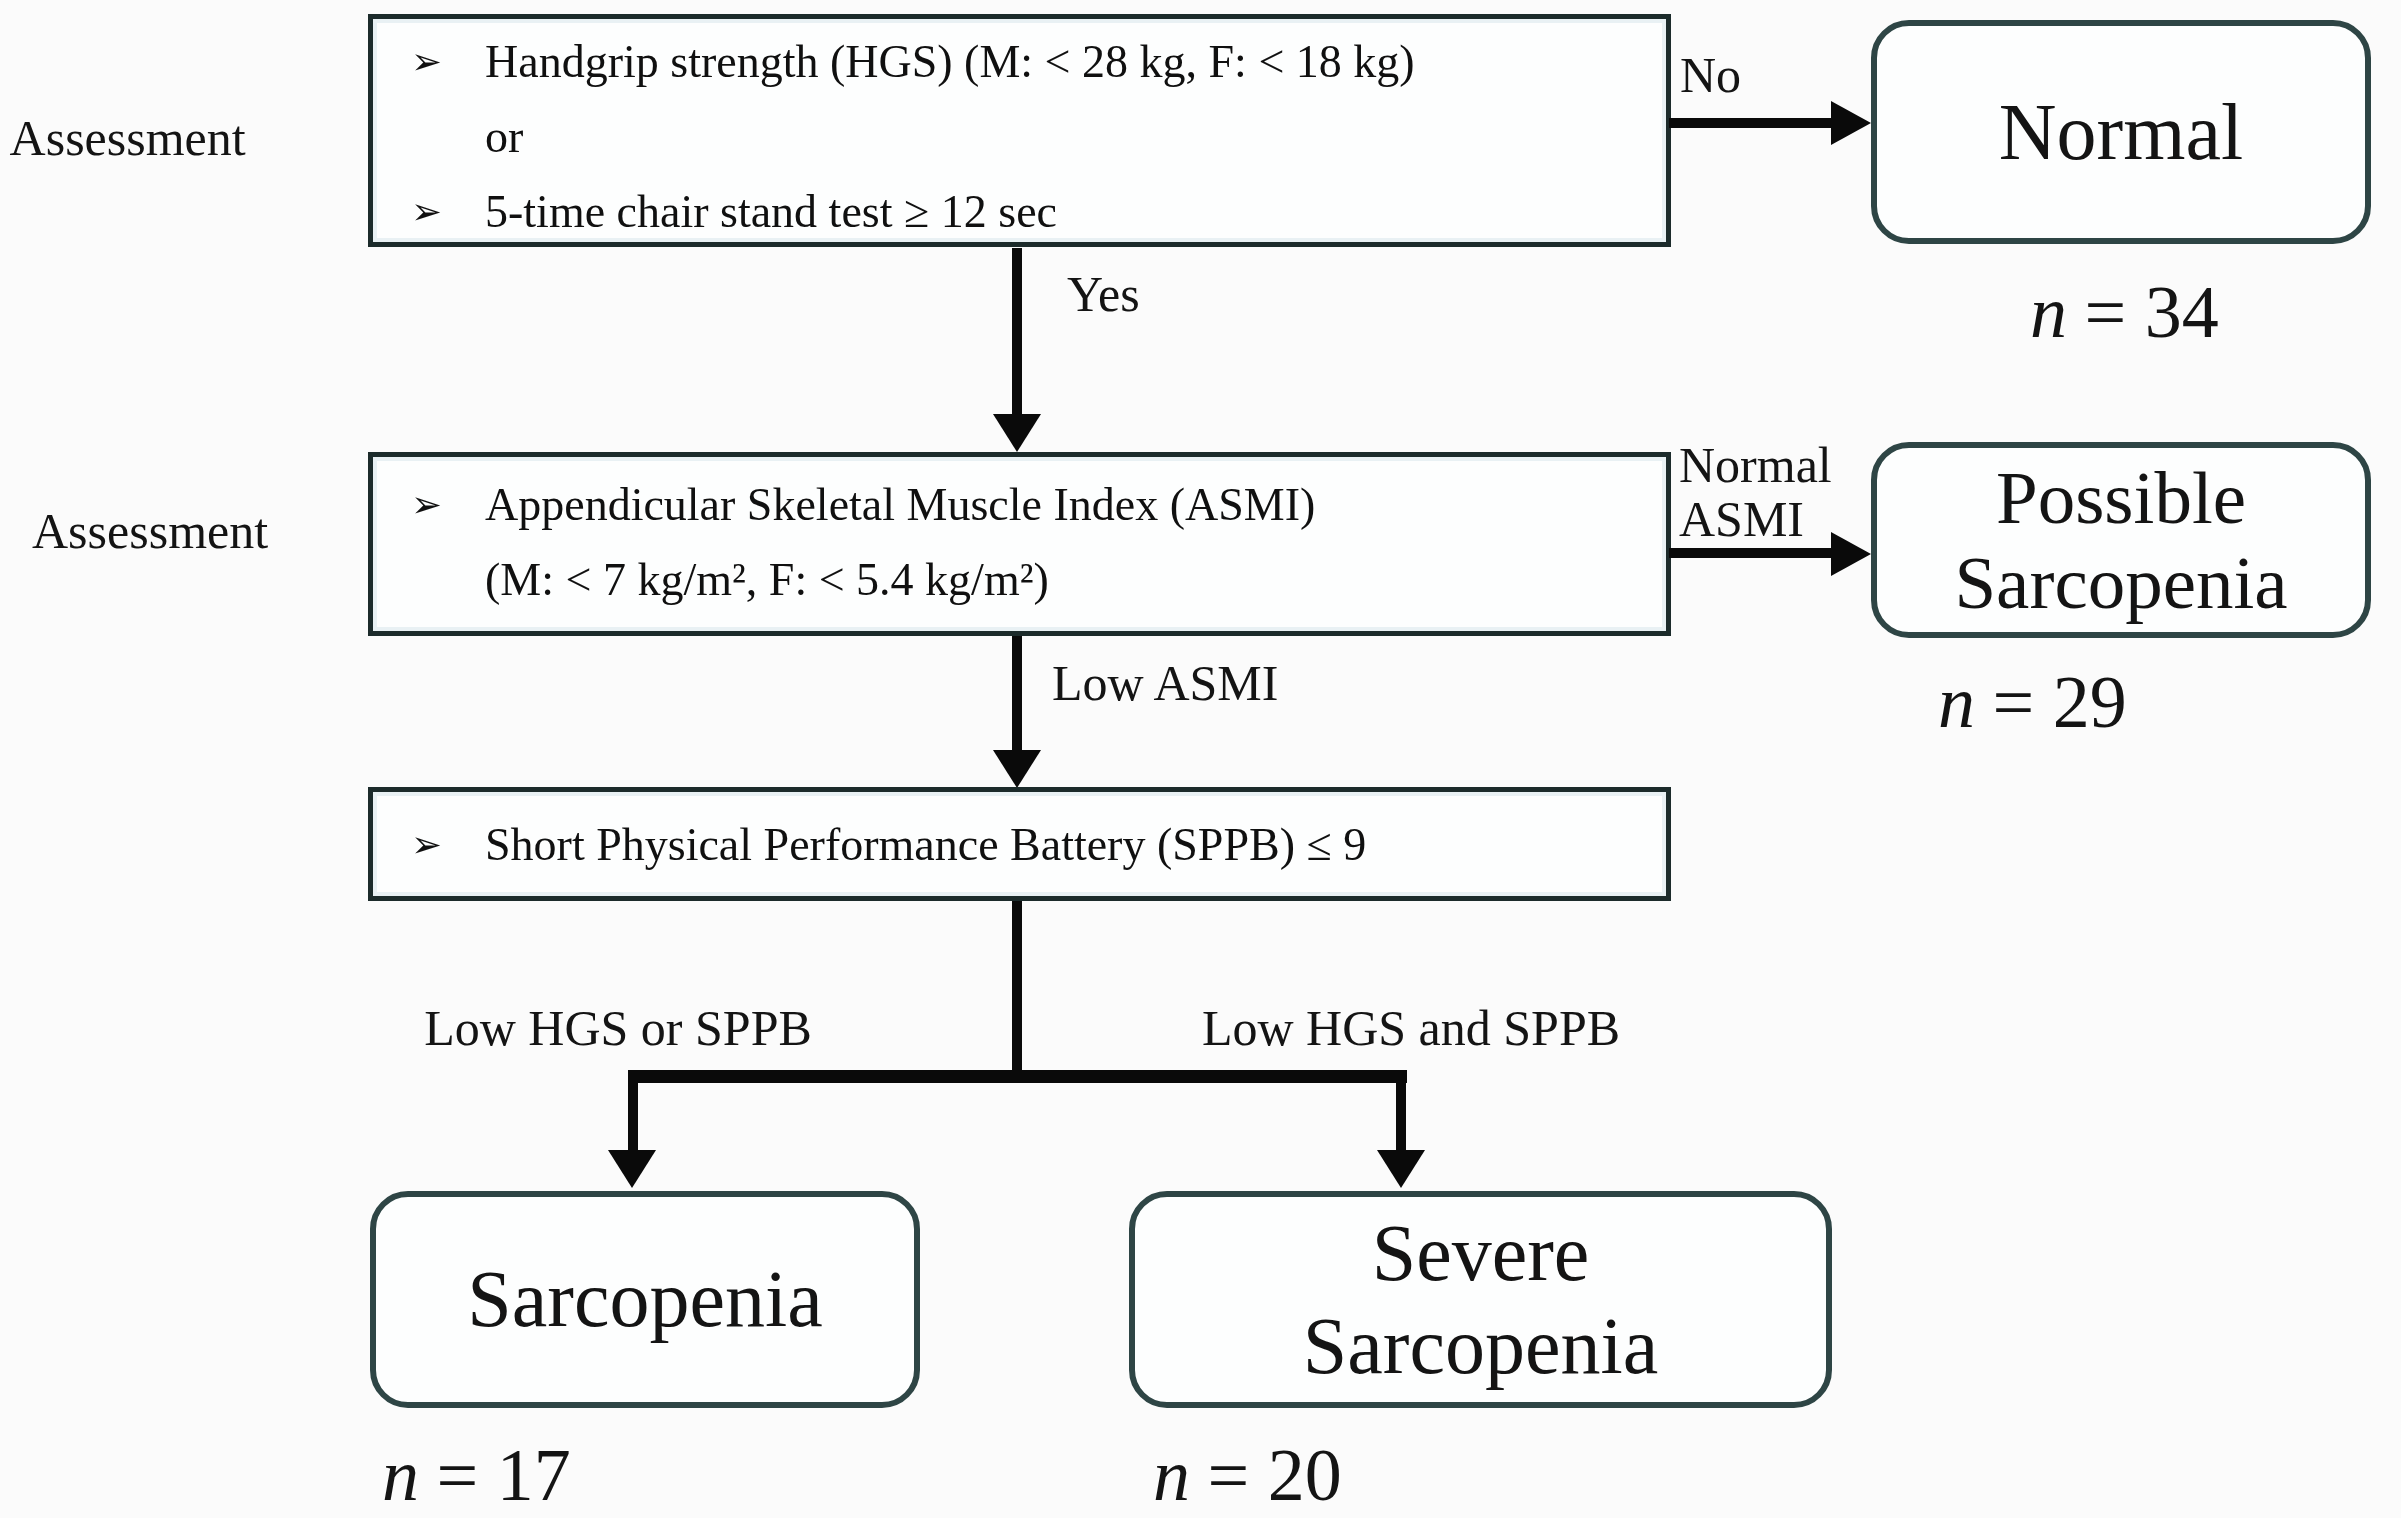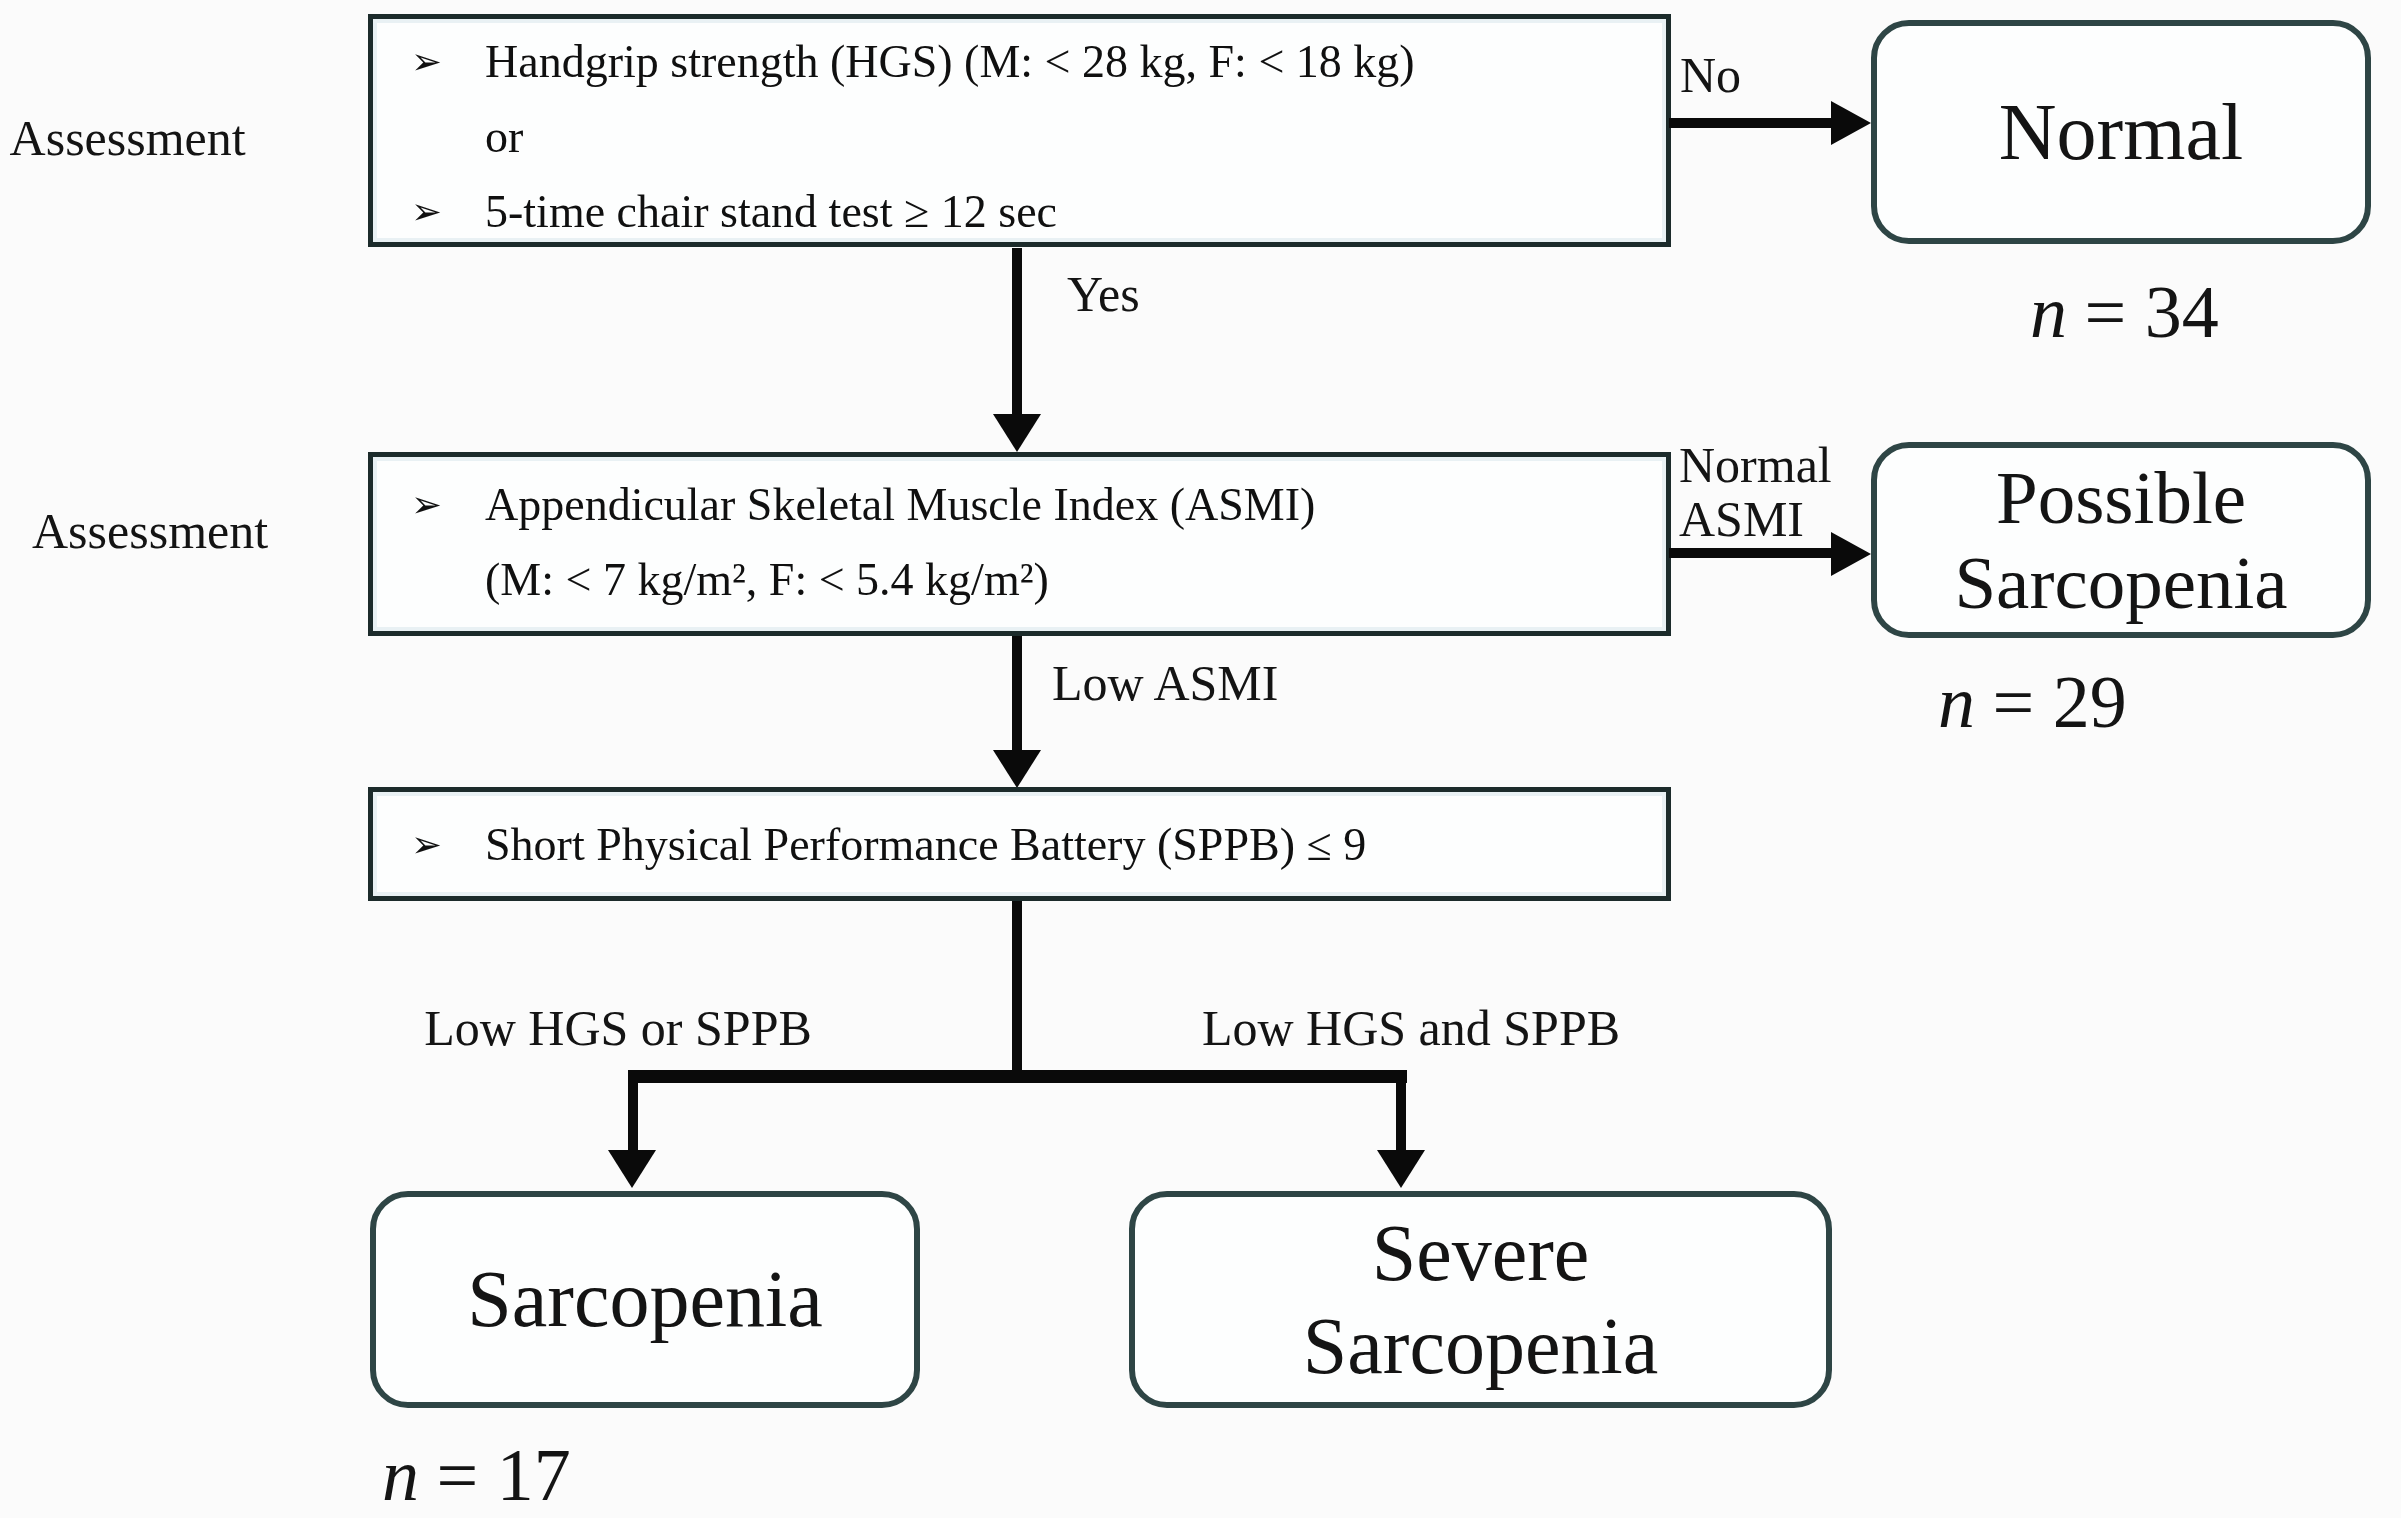--- a/index.html
+++ b/index.html
@@ -196,15 +196,18 @@
     <div class="oline">Sarcopenia</div>
   </div>
   <div class="ncount" style="left:382px;top:1433px;">
     <span class="nvar">n</span><span class="neq">= 17</span>
   </div>
 
   <div class="obox" style="left:1129px;top:1191px;width:703px;height:217px;">
     <div class="oline">Severe</div>
     <div class="oline">Sarcopenia</div>
   </div>
+  <div class="ncount" style="left:1153px;top:1433px;">
+    <span class="nvar">n</span><span class="neq">= 20</span>
+  </div>
 
 </div>
 
 
 </body></html>

